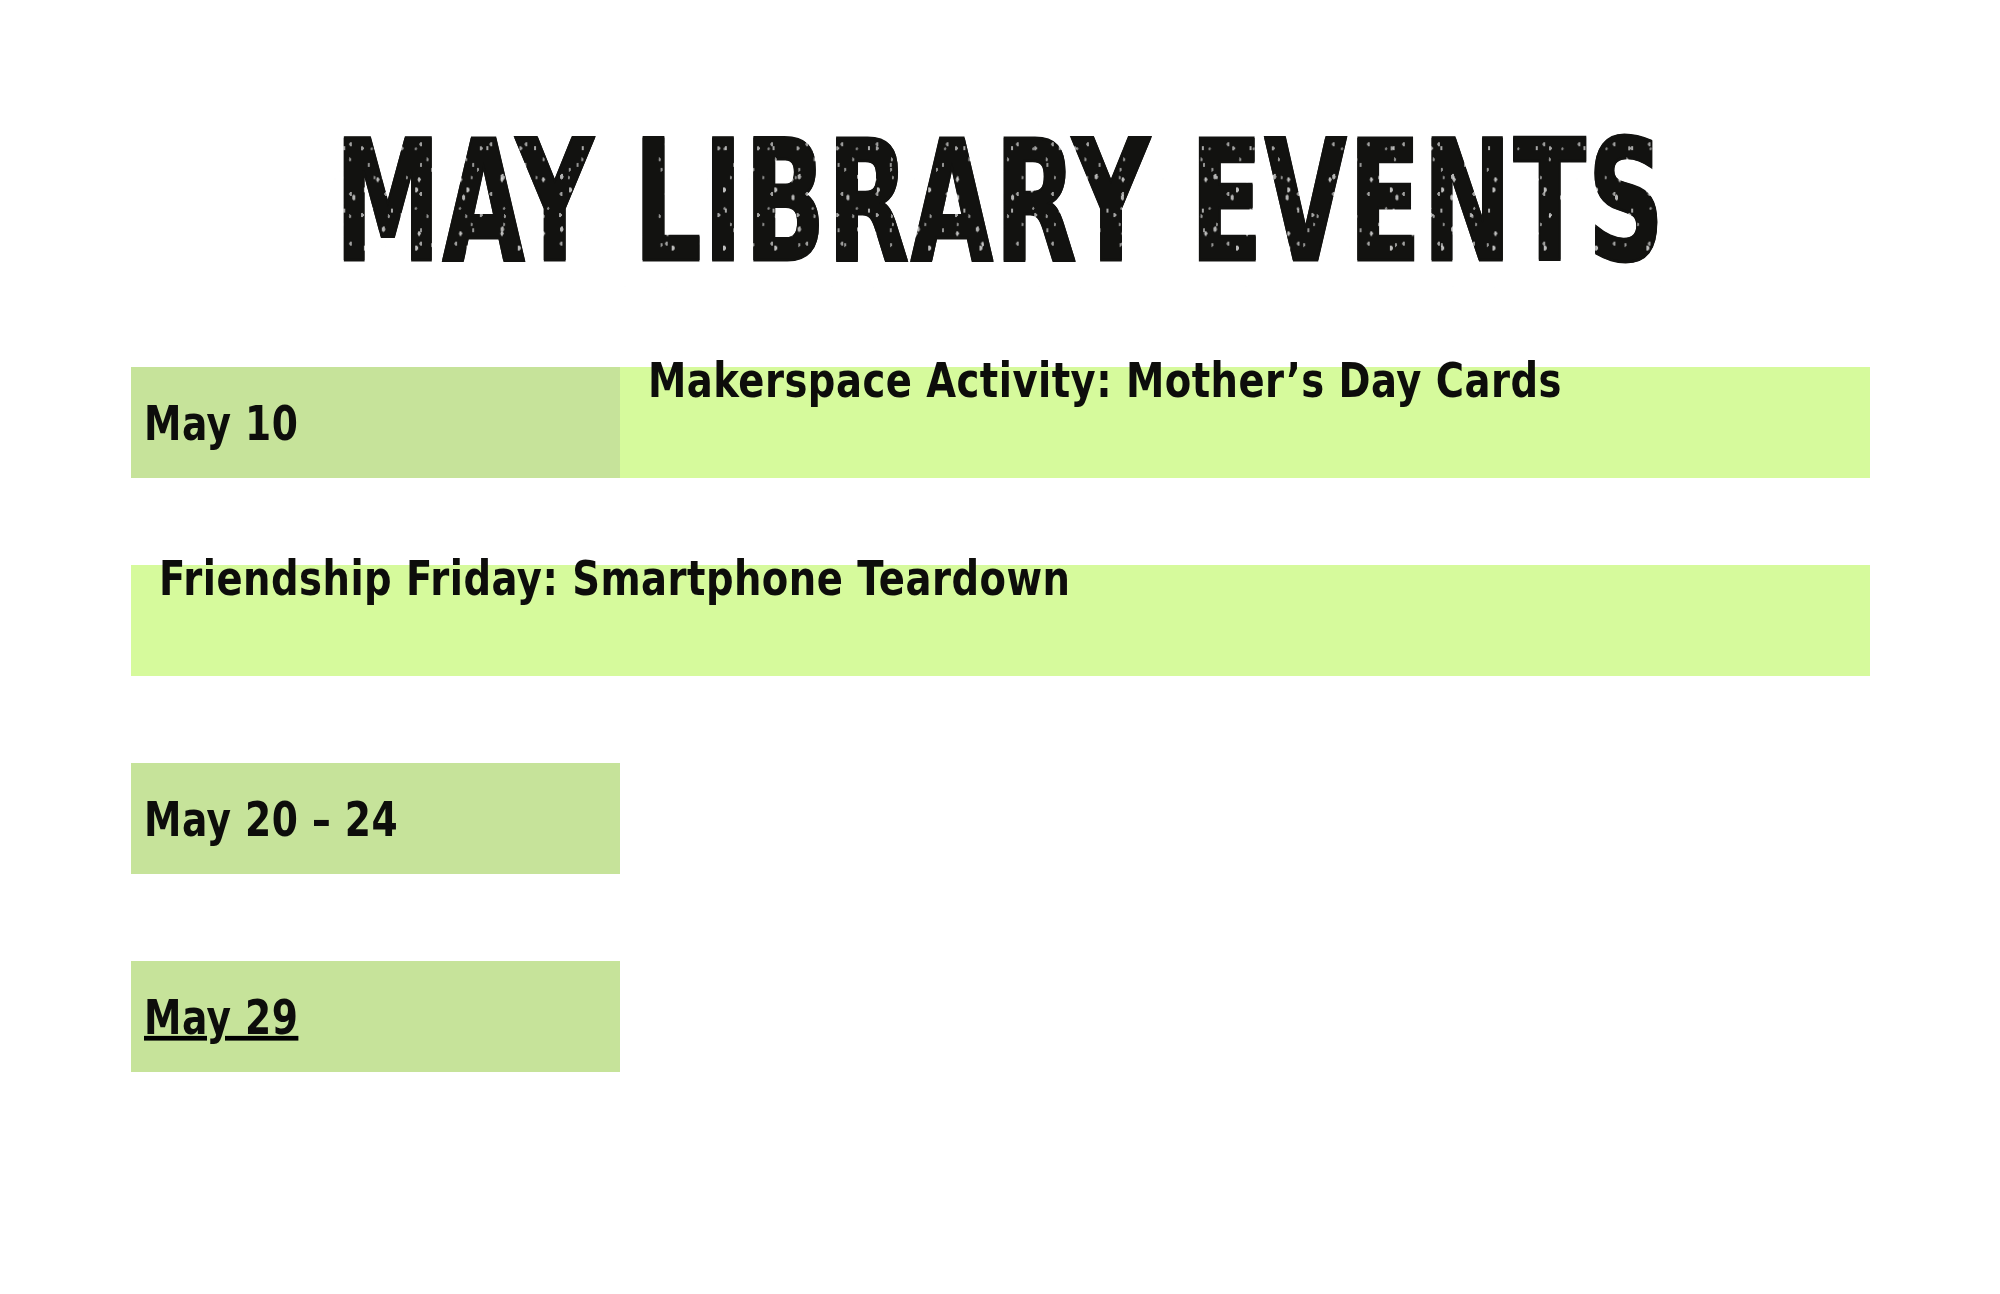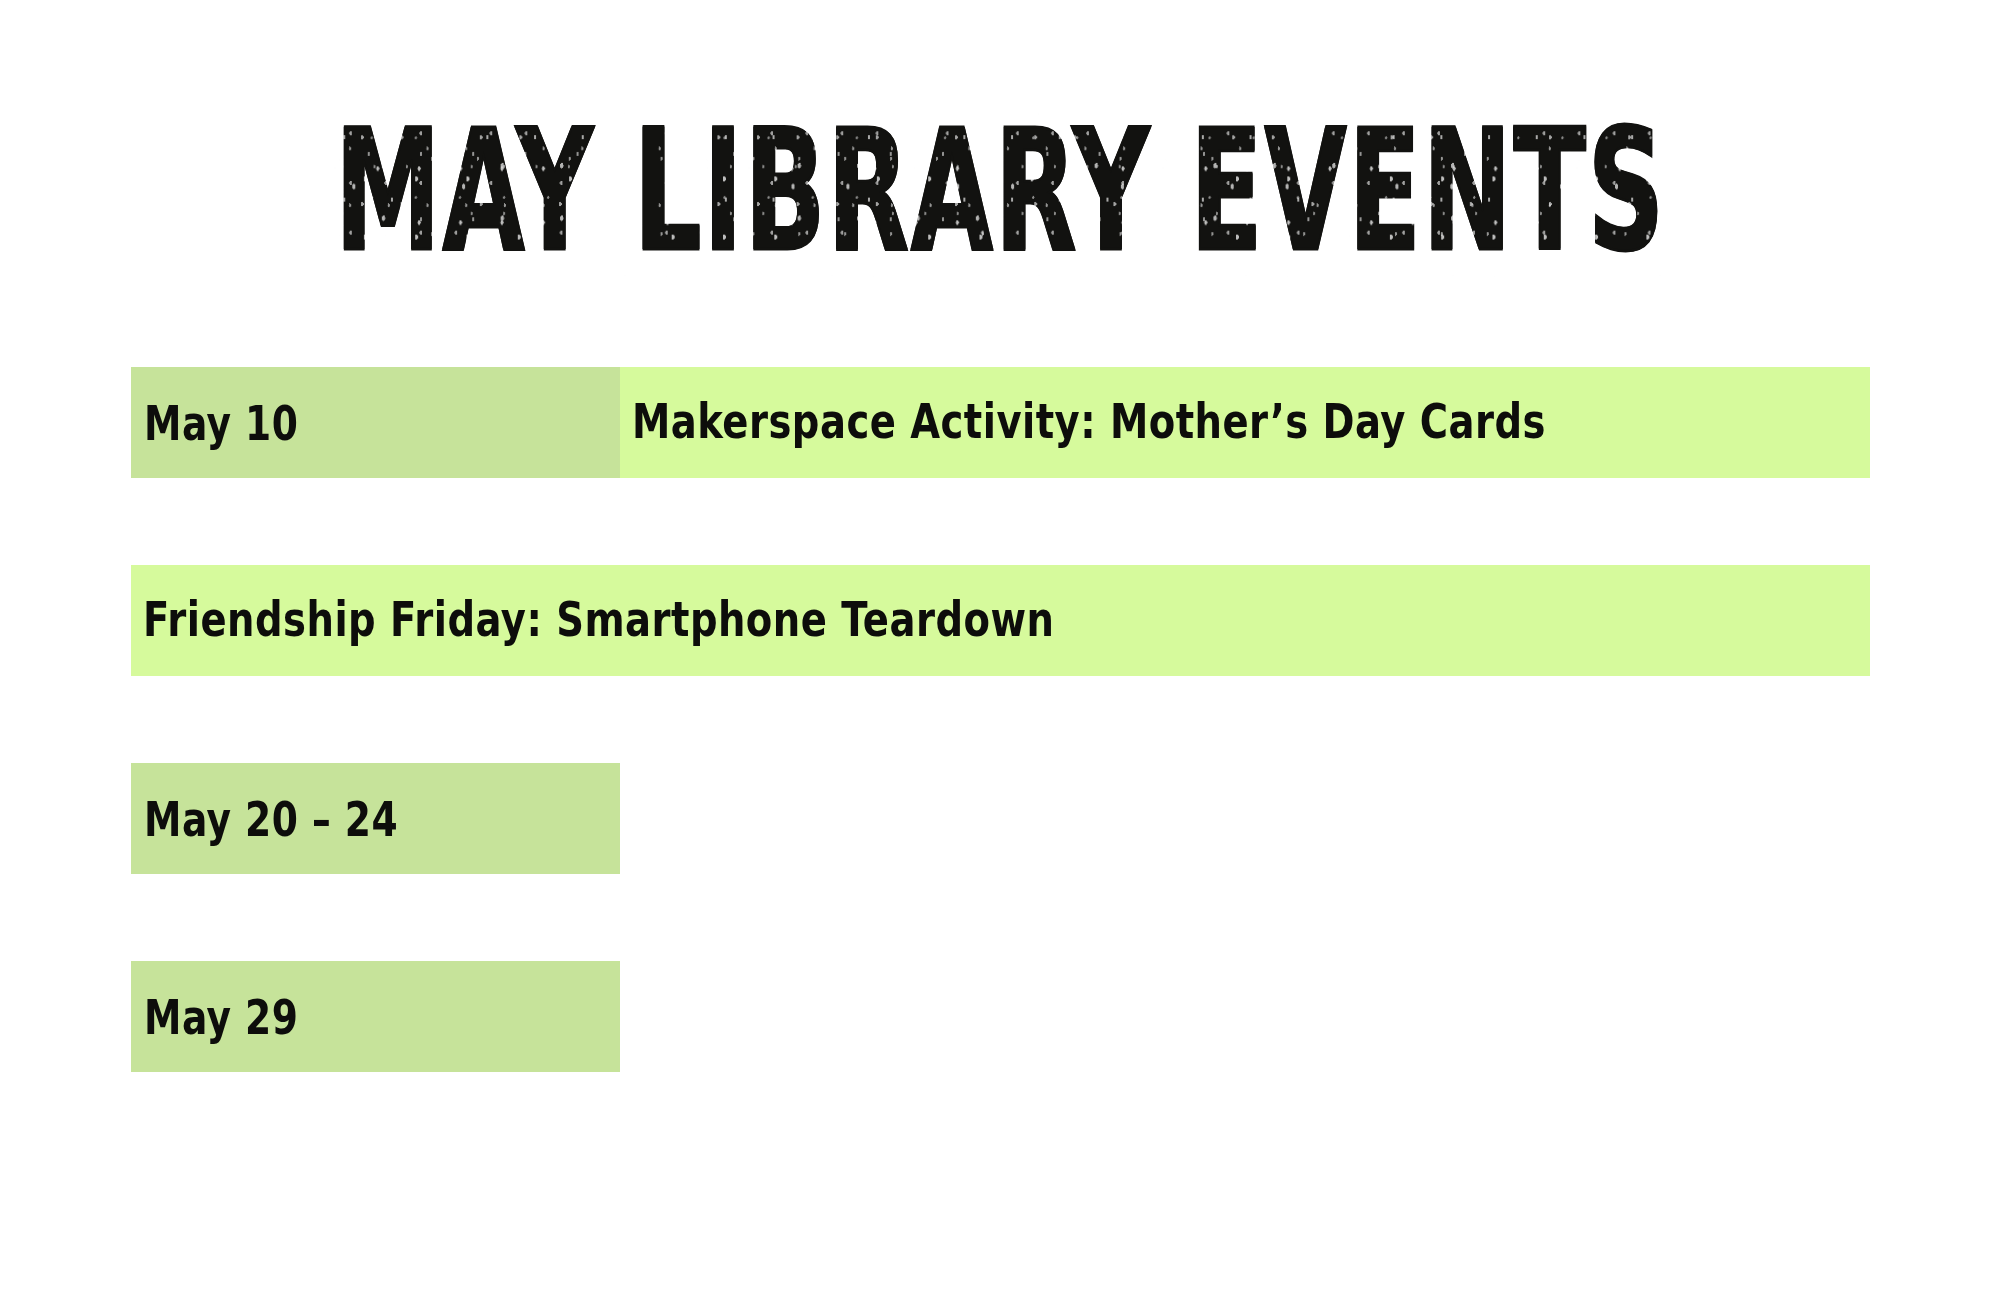--- a/index.html
+++ b/index.html
@@ -23,21 +23,21 @@
   }
 
   
   .title-wrap {
     position: absolute;
     left: 0;
     right: 0;
     top: 96px;
     height: 140px;
     display: flex;
-    align-items: center;
+    align-items: flex-end;
     justify-content: center;
   }
   .title {
     font-family: "DejaVu Sans", sans-serif;
     font-weight: 700;
     font-size: 118px;
     line-height: 1;
     letter-spacing: 2px;
     color: #121210;
     text-transform: uppercase;
@@ -85,37 +85,36 @@
     position: absolute;
     left: 131px;
     top: 367px;
     width: 1739px;
   }
   .event-row {
     display: flex;
     height: 111px;
     margin-bottom: 87px;
   }
-  .event-row:last-child { margin-bottom: 0; }
+  .event-row:last-child { margin-bottom: 0; text-decoration: underline; }
 
   .cell-date {
     width: 489px;
     flex: 0 0 489px;
     background: #c6e39a;
     display: flex;
     align-items: center;
     padding-left: 13px;
     box-sizing: border-box;
   }
   .cell-event {
     flex: 1 1 auto;
     background: #d6fa9c;
     display: flex;
-    align-items: center;
-    padding-left: 12px;
+    padding-left: 28px;
     box-sizing: border-box;
   }
 
   .cell-text {
     font-family: "DejaVu Sans", sans-serif;
     font-weight: 700;
     font-size: 40px;
     line-height: 1;
     color: #0d0d0b;
     white-space: nowrap;

